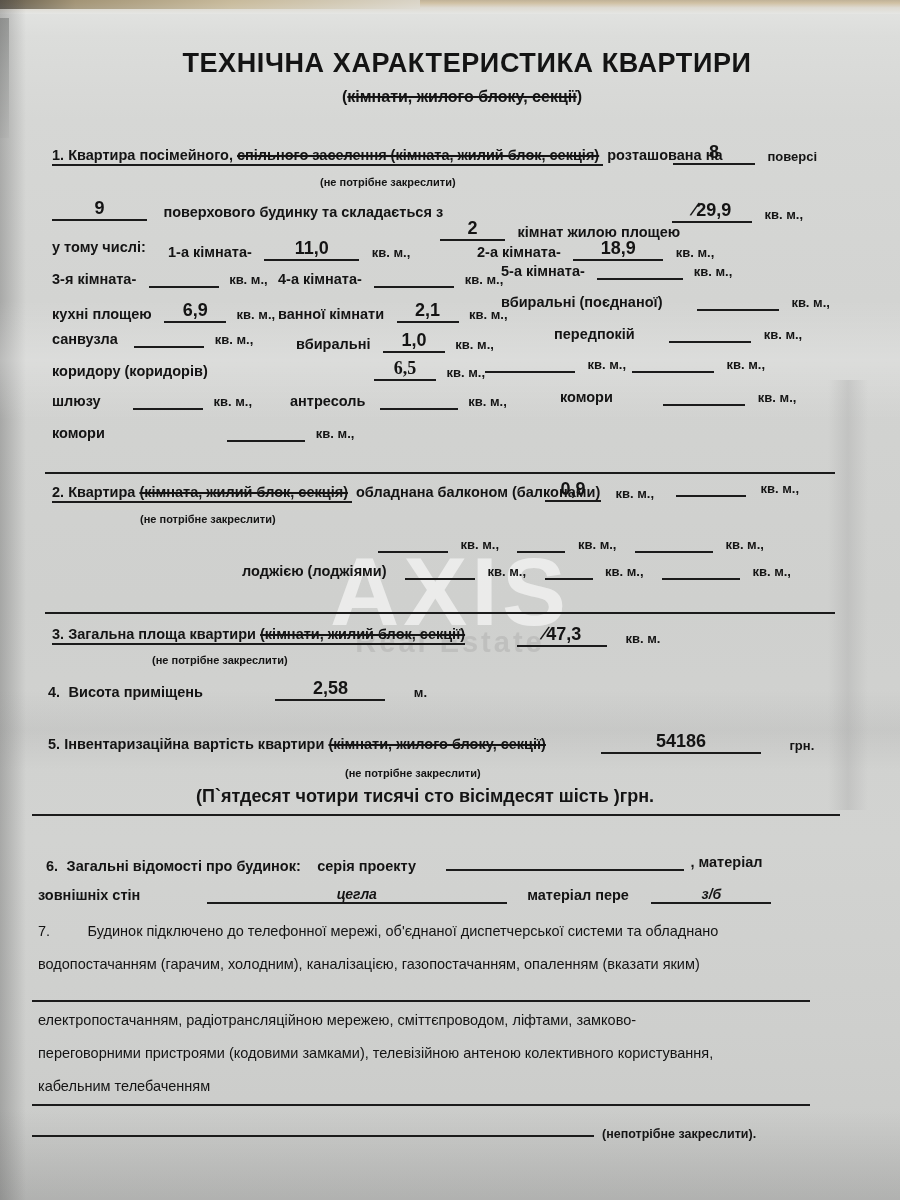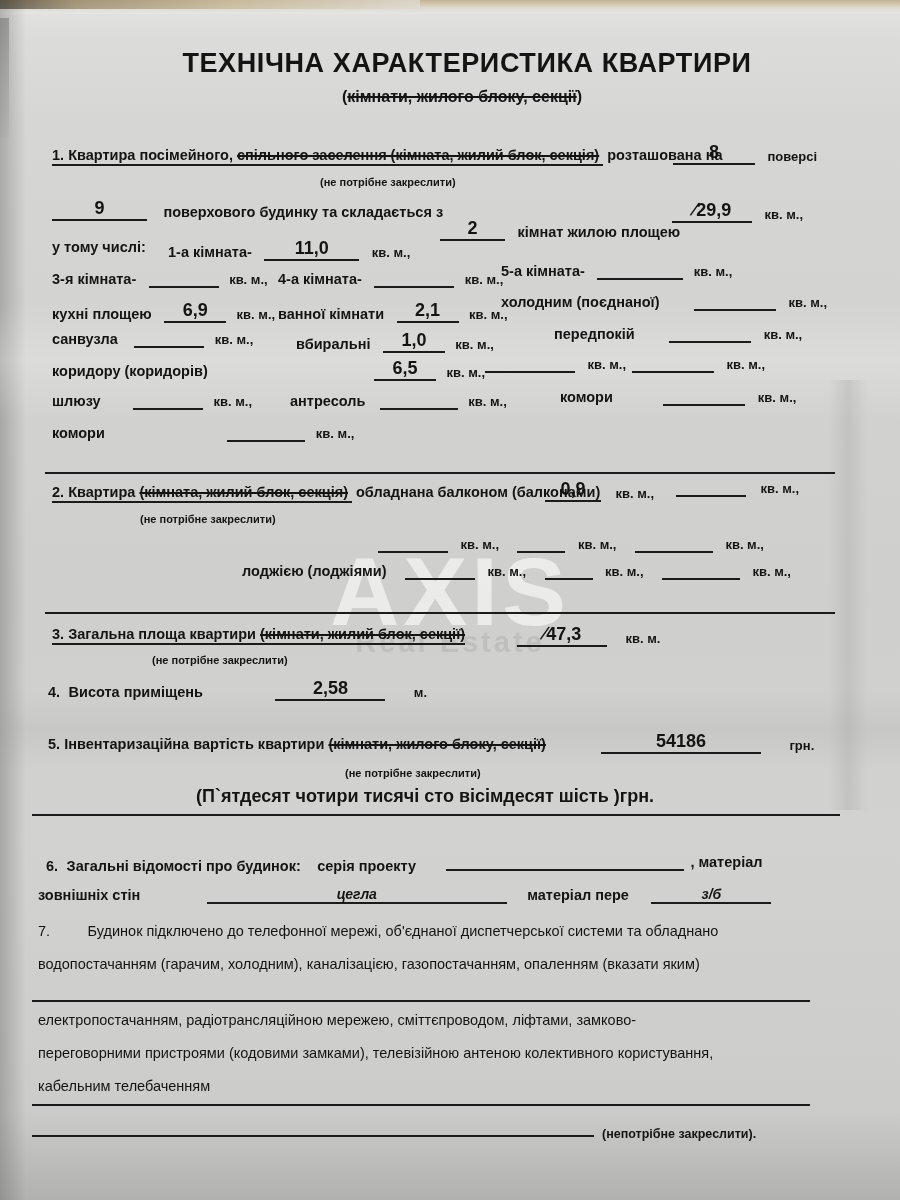--- a/index.html
+++ b/index.html
@@ -208,20 +208,25 @@
     </div>
 
     <div class="row" style="top:238px; left:52px;">
       <span class="lbl">у тому числі:</span>
     </div>
     <div class="row" style="top:238px; left:168px;">
       <span class="lbl">1-а кімната-</span>
       <span class="filled val" style="width:95px; margin-left:8px;">11,0</span>
       <span class="unit" style="margin-left:8px;">кв. м.,</span>
     </div>
+    <div class="row" style="top:238px; left:477px;">
+      <span class="lbl">2-а кімната-</span>
+      <span class="filled val" style="width:90px; margin-left:8px;">18,9</span>
+      <span class="unit" style="margin-left:8px;">кв. м.,</span>
+    </div>
 
     <div class="row" style="top:270px; left:52px;">
       <span class="lbl">3-я кімната-</span>
       <span class="blank" style="width:70px; margin-left:8px; height:15px;"></span>
       <span class="unit" style="margin-left:6px;">кв. м.,</span>
     </div>
     <div class="row" style="top:270px; left:278px;">
       <span class="lbl">4-а кімната-</span>
       <span class="blank" style="width:80px; margin-left:8px; height:15px;"></span>
       <span class="unit" style="margin-left:6px;">кв. м.,</span>
@@ -236,21 +241,21 @@
       <span class="lbl">кухні площею</span>
       <span class="filled val" style="width:62px; margin-left:8px;">6,9</span>
       <span class="unit" style="margin-left:6px;">кв. м.,</span>
     </div>
     <div class="row" style="top:300px; left:278px;">
       <span class="lbl">ванної кімнати</span>
       <span class="filled val" style="width:62px; margin-left:8px;">2,1</span>
       <span class="unit" style="margin-left:6px;">кв. м.,</span>
     </div>
     <div class="row" style="top:293px; left:501px;">
-      <span class="lbl">холодним (поєднаної)</span>
+      <span class="lbl">вбиральні (поєднаної)</span>
       <span class="blank" style="width:82px; margin-left:30px; height:15px;"></span>
       <span class="unit" style="margin-left:8px;">кв. м.,</span>
     </div>
 
     <div class="row" style="top:330px; left:52px;">
       <span class="lbl">санвузла</span>
       <span class="blank" style="width:70px; margin-left:12px; height:15px;"></span>
       <span class="unit" style="margin-left:6px;">кв. м.,</span>
     </div>
     <div class="row" style="top:330px; left:296px;">
@@ -261,21 +266,21 @@
     <div class="row" style="top:325px; left:554px;">
       <span class="lbl">передпокій</span>
       <span class="blank" style="width:82px; margin-left:30px; height:15px;"></span>
       <span class="unit" style="margin-left:8px;">кв. м.,</span>
     </div>
 
     <div class="row" style="top:362px; left:52px;">
       <span class="lbl">коридору (коридорів)</span>
     </div>
     <div class="row" style="top:358px; left:374px;">
-      <span class="filled val" style="width:62px;">6,5</span>
+      <span class="filled val" style="width:62px;font-family:Liberation Serif, serif;">6,5</span>
       <span class="unit" style="margin-left:6px;">кв. м.,</span>
     </div>
     <div class="row" style="top:355px; left:485px;">
       <span class="blank" style="width:90px; height:15px;"></span>
       <span class="unit" style="margin-left:8px;">кв. м.,</span>
     </div>
     <div class="row" style="top:355px; left:632px;">
       <span class="blank" style="width:82px; height:15px;"></span>
       <span class="unit" style="margin-left:8px;">кв. м.,</span>
     </div>

